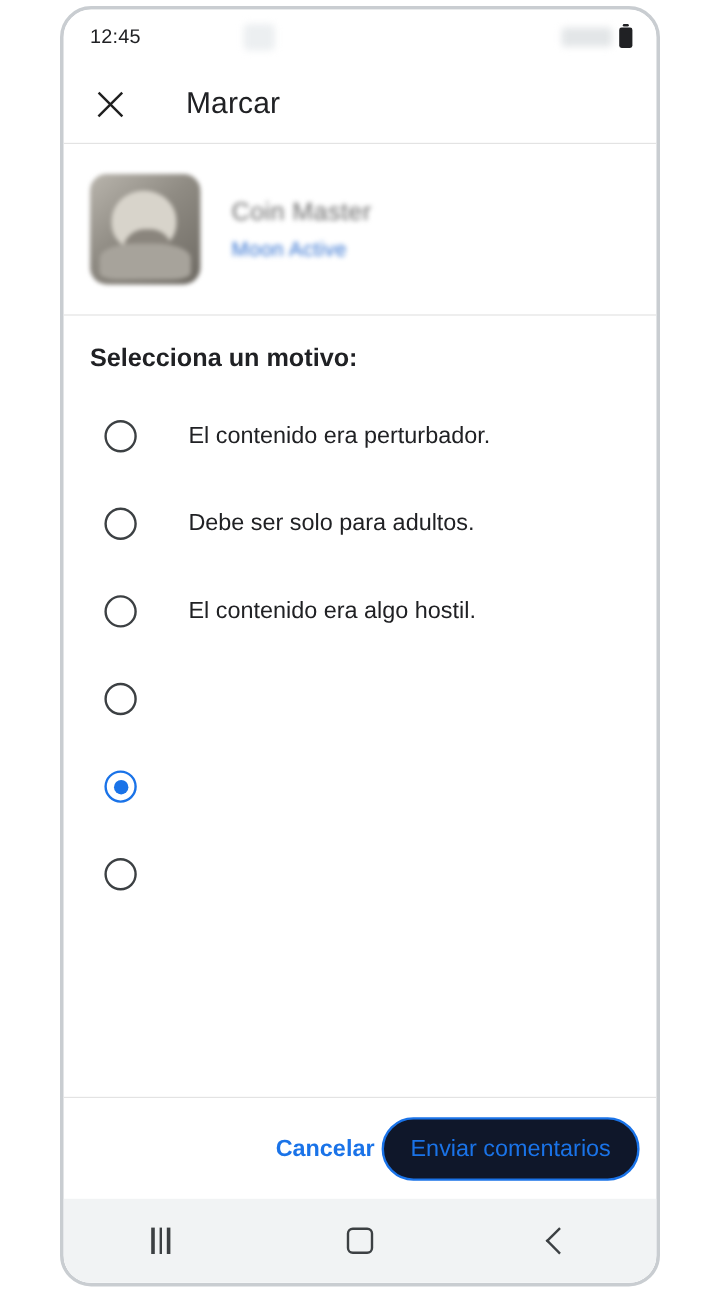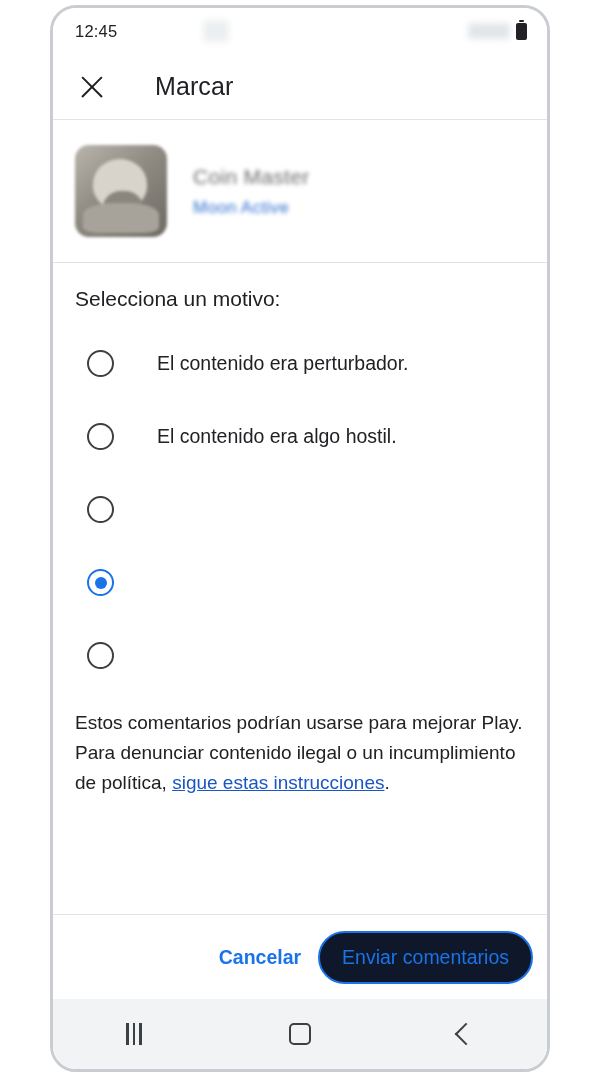--- a/index.html
+++ b/index.html
@@ -153,20 +153,21 @@
   .body-area {
     flex: 1 1 auto;
     padding: 24px 22px 0 22px;
     overflow: hidden;
     border-bottom: 1px solid #e3e3e3;
   }
   .prompt {
     font-size: 21px;
     color: #202124;
     margin-bottom: 16px;
+    font-weight: bold;
   }
   .option-row {
     display: flex;
     align-items: center;
     height: 73px;
     cursor: pointer;
   }
   .radio {
     width: 27px; height: 27px;
     flex: 0 0 27px;
@@ -202,21 +203,21 @@
     text-decoration: underline;
   }
 
   
   .actions {
     flex: 0 0 84px;
     display: flex;
     align-items: center;
     justify-content: flex-end;
     padding-right: 14px;
-    gap: 11px;
+    gap: 0px;
   }
   .cancel-btn {
     font-size: 19.5px;
     color: #1a73e8;
     font-weight: bold;
     padding: 12px 10px;
     cursor: pointer;
     background: none;
     border: none;
     font-family: "Liberation Sans", sans-serif;
@@ -299,33 +300,36 @@
 
     <div class="body-area">
       <div class="prompt">Selecciona un motivo:</div>
 
       <div class="option-row">
         <div class="radio"></div>
         <div class="option-label">El contenido era perturbador.</div>
       </div>
       <div class="option-row">
         <div class="radio"></div>
+        <div class="option-label">Debe ser solo para adultos.</div>
+      </div>
+      <div class="option-row">
+        <div class="radio"></div>
         <div class="option-label">El contenido era algo hostil.</div>
       </div>
       <div class="option-row">
         <div class="radio"></div>
       </div>
       <div class="option-row">
         <div class="radio checked"></div>
       </div>
       <div class="option-row">
         <div class="radio"></div>
       </div>
 
-      <div class="disclaimer"><span>Estos comentarios podrían usarse para mejorar Play. Para denunciar contenido ilegal o un incumplimiento de política, </span><a href="#">sigue estas instrucciones</a><span>.</span></div>
     </div>
 
     <div class="actions">
       <button class="cancel-btn">Cancelar</button>
       <div class="submit-wrap">
         <button class="submit-btn">Enviar comentarios</button>
       </div>
     </div>
 
     <div class="nav-bar">

